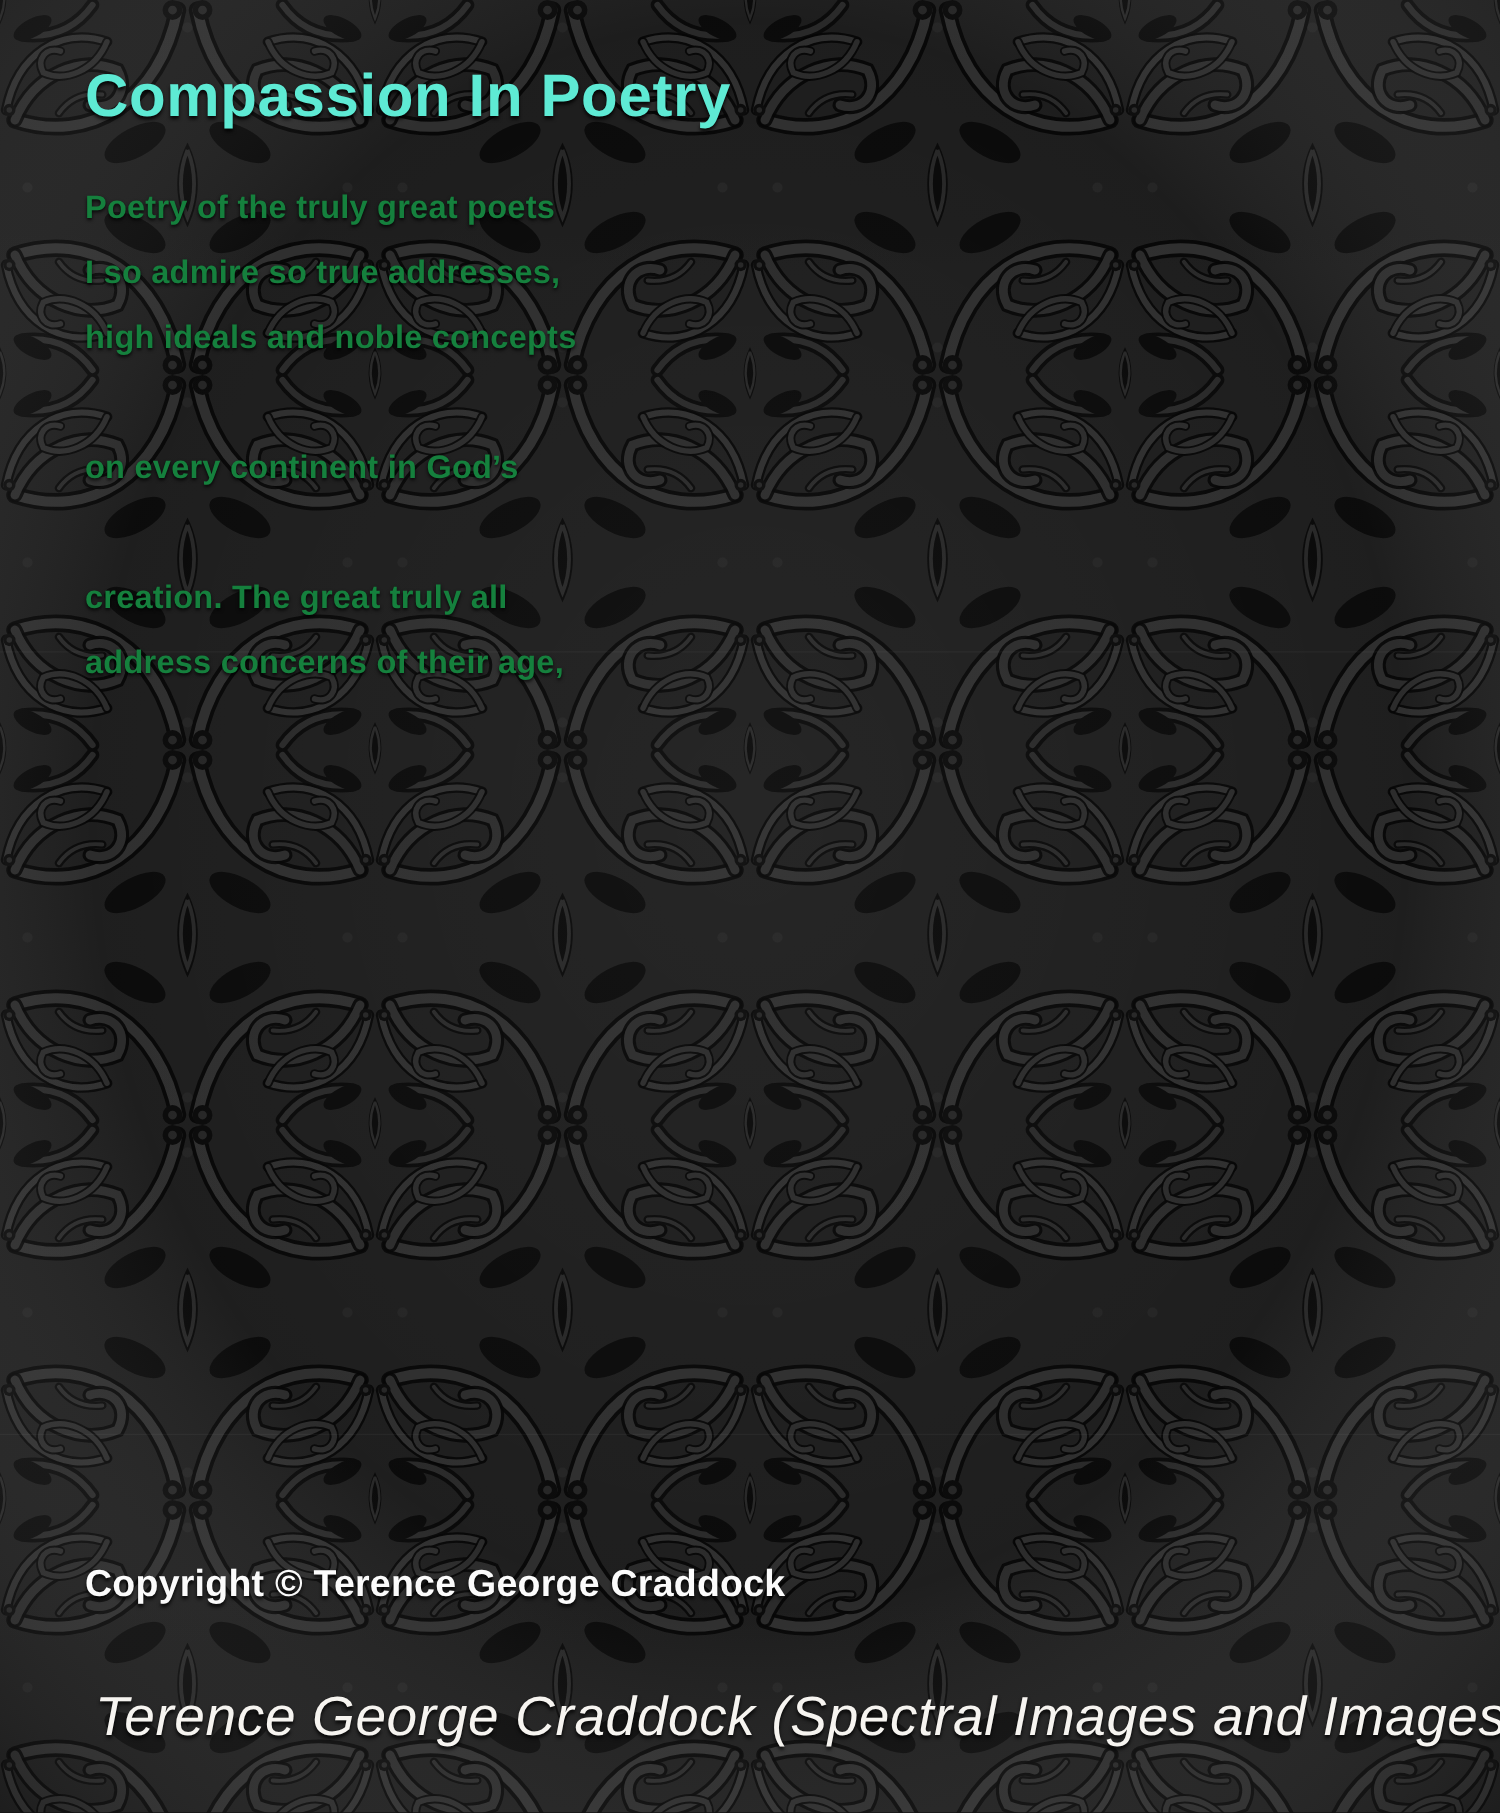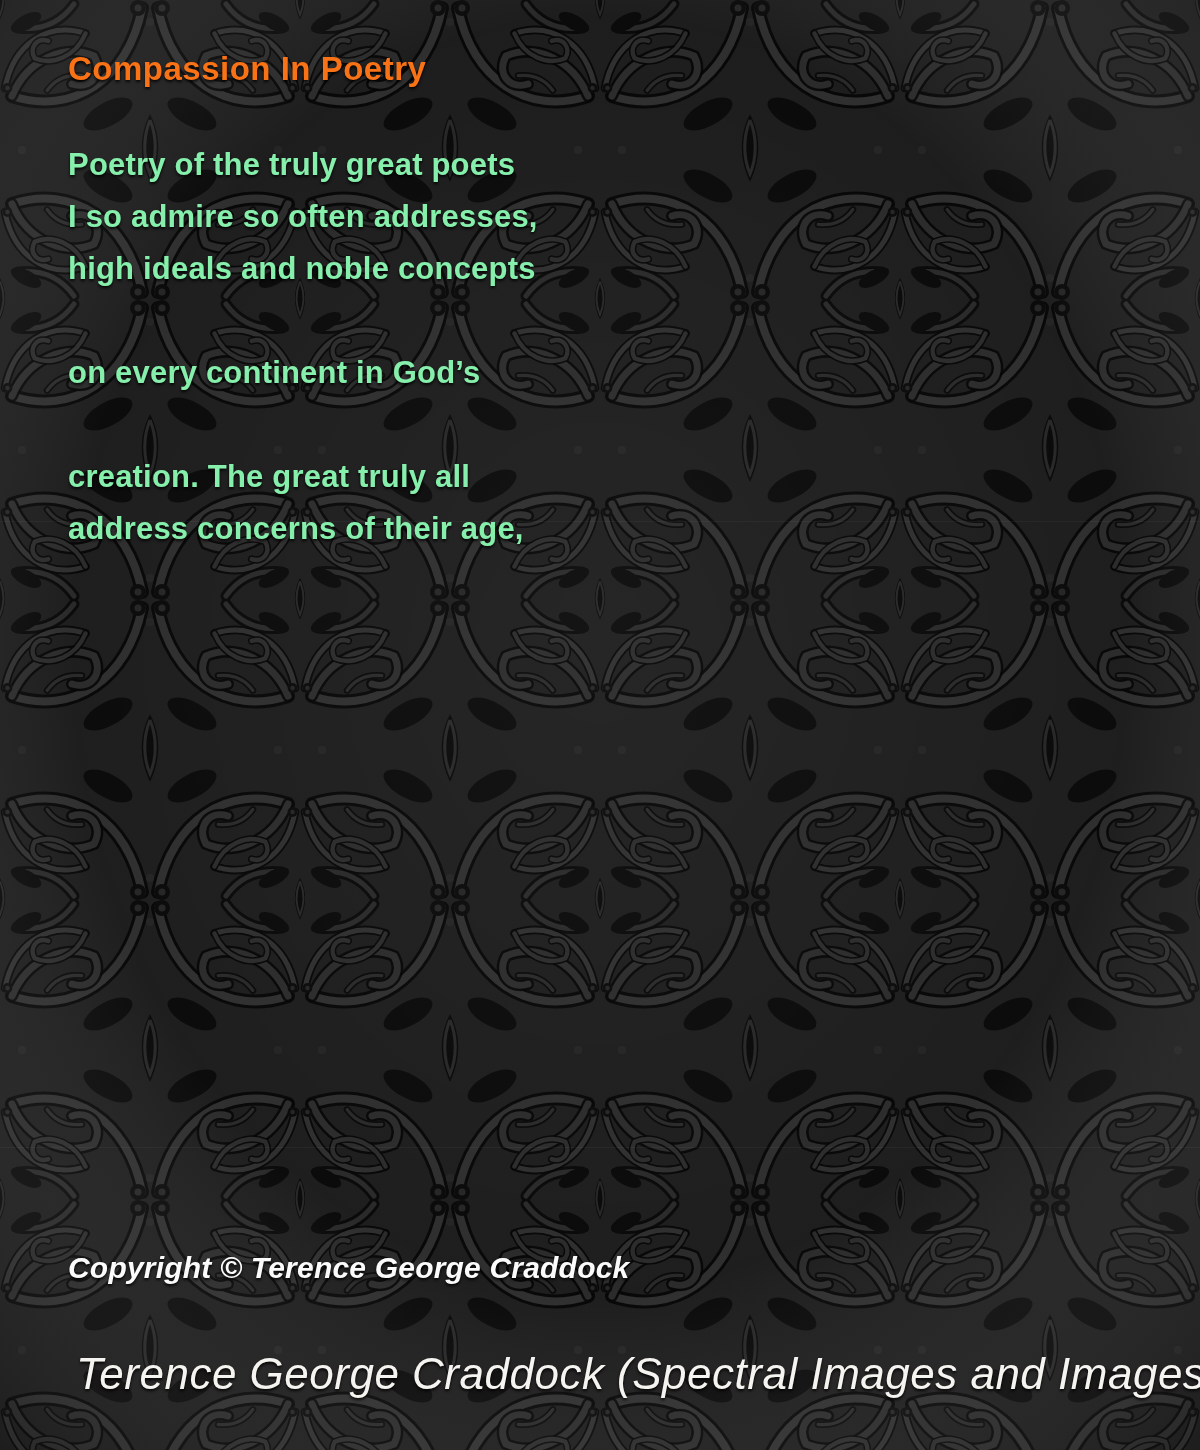--- a/index.html
+++ b/index.html
@@ -25,57 +25,56 @@
     position: absolute;
     inset: 0;
     z-index: 2;
     color: #ffffff;
   }
   .title {
     position: absolute;
     left: 68px;
     top: 50px;
     margin: 0;
-    font-size: 33px;
+    font-size: 48px;
     font-weight: bold;
     letter-spacing: 0.5px;
-    color: #f97316;
+    color: #5eead4;
     text-shadow: 0 2px 3px rgba(0,0,0,0.85);
   }
   .poem {
     position: absolute;
     left: 68px;
     top: 139px;
   }
   .stanza {
     margin: 0 0 52px 0;
   }
   .poem-line {
     display: block;
-    font-size: 31px;
+    font-size: 26px;
     font-weight: bold;
     line-height: 52px;
-    color: #86efac;
+    color: #15803d;
     letter-spacing: 0.2px;
     white-space: nowrap;
     text-shadow: 0 2px 3px rgba(0,0,0,0.85);
   }
   .copyright {
     position: absolute;
     left: 68px;
     top: 1242px;
     margin: 0;
     font-size: 30px;
     font-weight: bold;
     line-height: 52px;
     color: #fbfbfb;
     letter-spacing: 0.2px;
     white-space: nowrap;
     text-shadow: 0 2px 3px rgba(0,0,0,0.85);
-    font-style: italic;
   }
   .byline {
     position: absolute;
     left: 76px;
     top: 1344px;
     margin: 0;
     font-size: 44px;
     font-style: italic;
     font-weight: normal;
     line-height: 60px;
@@ -140,21 +139,21 @@
   <rect y="1147" width="1200" height="1" fill="#ffffff" opacity="0.04"></rect>
 </svg>
 
 <div class="content">
 
   <h1 class="title">Compassion In Poetry</h1>
 
   <div class="poem">
     <div class="stanza">
       <span class="poem-line">Poetry of the truly great poets</span>
-      <span class="poem-line">I so admire so often addresses,</span>
+      <span class="poem-line">I so admire so true addresses,</span>
       <span class="poem-line">high ideals and noble concepts</span>
     </div>
     <div class="stanza">
       <span class="poem-line">on every continent in God’s</span>
     </div>
     <div class="stanza">
       <span class="poem-line">creation. The great truly all</span>
       <span class="poem-line">address concerns of their age,</span>
     </div>
   </div>

